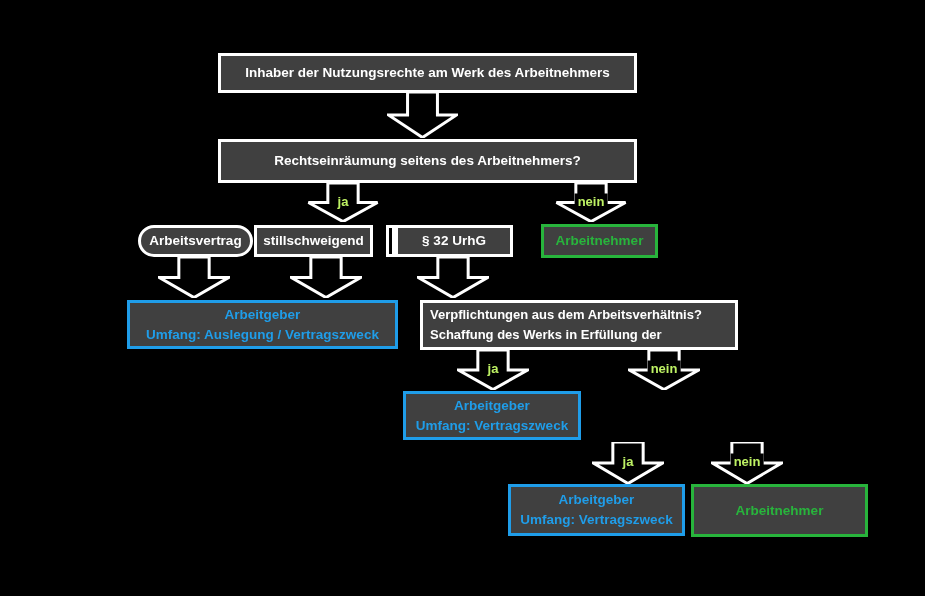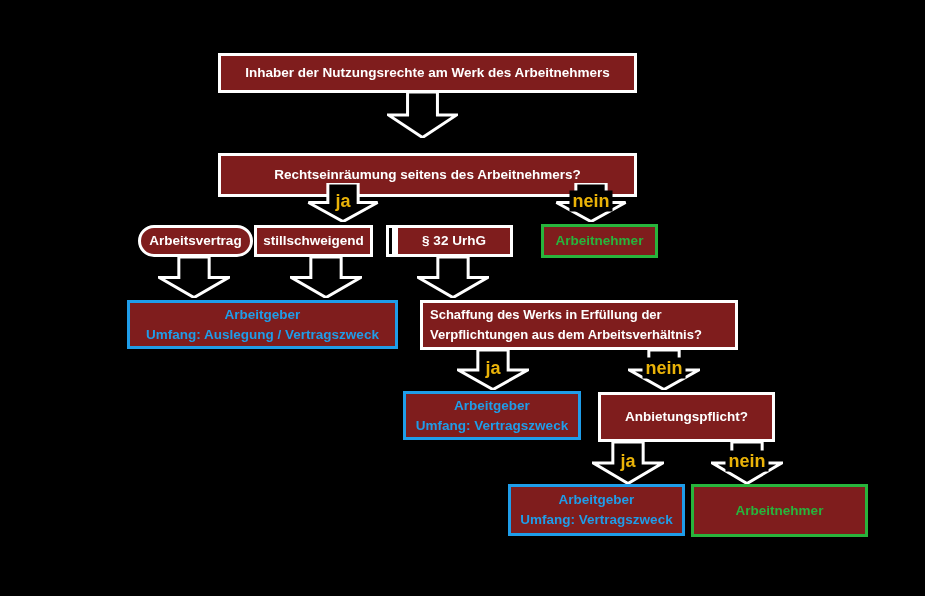--- a/index.html
+++ b/index.html
@@ -4,52 +4,52 @@
 <style>
   html,body{margin:0;padding:0;background:#000;}
   .canvas{
     position:relative;width:925px;height:596px;
     background:var(--bg,#000);
     font-family:"Liberation Sans",sans-serif;
     font-weight:bold;color:#fff;overflow:hidden;
   }
   .box{
     position:absolute;box-sizing:border-box;
-    border:3px solid var(--white,#fff);background:#7f1d1d;
+    border:3px solid var(--white,#fff);background:#404040;
     display:flex;flex-direction:column;align-items:center;justify-content:center;
     text-align:center;font-size:13.5px;line-height:20px;white-space:nowrap;
   }
   .box.blue{border-color:var(--blue,#1f9de9);color:var(--blue,#1f9de9);text-align:right;}
   .box.green{border-color:var(--green,#28b43c);color:var(--green,#28b43c);}
   .box.left-align{align-items:flex-start;text-align:left;padding:0 7px;font-size:13px;}
   .sep{position:absolute;box-sizing:border-box;border:3px solid var(--white,#fff);background:#000;}
   .arrow{position:absolute;}
   .arrow svg{display:block;width:100%;height:100%;}
   .arrow polygon{fill:#000;stroke:var(--white,#fff);stroke-width:3;vector-effect:non-scaling-stroke;stroke-linejoin:miter;}
   .alabel{
     position:absolute;left:50%;top:46%;transform:translate(-50%,-50%);
-    background:#000;padding:0 3px;font-size:18px;color:#eab308;white-space:nowrap;
+    background:#000;padding:0 3px;font-size:13px;color:#bef264;white-space:nowrap;
   }
 </style>
 </head>
 <body>
 
 <div class="canvas">
 
   <div class="box" style="left:218px;top:53px;width:419px;height:40px;">
     <span>Inhaber der Nutzungsrechte am Werk des Arbeitnehmers</span>
   </div>
 
   <div class="arrow" style="left:387px;top:92px;width:71px;height:46px;">
     <svg viewBox="0 0 76 44" preserveAspectRatio="none">
         <polygon points="22,0 22,22 1.5,22 38,43.5 74.5,22 54,22 54,0"></polygon>
       </svg>
   </div>
 
-  <div class="box" style="left:218px;top:139px;width:419px;height:44px;margin-top:14px;">
+  <div class="box" style="left:218px;top:139px;width:419px;height:44px;">
     <span>Rechtseinräumung seitens des Arbeitnehmers?</span>
   </div>
 
   <div class="arrow" style="left:307px;top:183px;width:72px;height:39px;">
     <svg viewBox="0 0 76 44" preserveAspectRatio="none">
         <polygon points="22,0 22,22 1.5,22 38,43.5 74.5,22 54,22 54,0"></polygon>
       </svg>
     <span class="alabel">ja</span>
   </div>
   <div class="arrow" style="left:555px;top:183px;width:72px;height:39px;">
@@ -88,43 +88,40 @@
     <svg viewBox="0 0 76 44" preserveAspectRatio="none">
         <polygon points="22,0 22,22 1.5,22 38,43.5 74.5,22 54,22 54,0"></polygon>
       </svg>
   </div>
 
   <div class="box blue" style="left:127px;top:300px;width:271px;height:49px;">
     <span>Arbeitgeber</span>
     <span>Umfang: Auslegung / Vertragszweck</span>
   </div>
   <div class="box left-align" style="left:420px;top:300px;width:318px;height:50px;">
+    <span>Verpflichtungen aus dem Arbeitsverhältnis?</span>
     <span>Schaffung des Werks in Erfüllung der</span>
-    <span>Verpflichtungen aus dem Arbeitsverhältnis?</span>
   </div>
 
   <div class="arrow" style="left:457px;top:350px;width:72px;height:40px;">
     <svg viewBox="0 0 76 44" preserveAspectRatio="none">
         <polygon points="22,0 22,22 1.5,22 38,43.5 74.5,22 54,22 54,0"></polygon>
       </svg>
     <span class="alabel">ja</span>
   </div>
   <div class="arrow" style="left:628px;top:350px;width:72px;height:40px;">
     <svg viewBox="0 0 76 44" preserveAspectRatio="none">
         <polygon points="22,0 22,22 1.5,22 38,43.5 74.5,22 54,22 54,0"></polygon>
       </svg>
     <span class="alabel">nein</span>
   </div>
 
   <div class="box blue" style="left:403px;top:391px;width:178px;height:49px;">
     <span>Arbeitgeber</span>
     <span>Umfang: Vertragszweck</span>
-  </div>
-  <div class="box" style="left:598px;top:392px;width:177px;height:50px;">
-    <span>Anbietungspflicht?</span>
   </div>
 
   <div class="arrow" style="left:592px;top:442px;width:72px;height:42px;">
     <svg viewBox="0 0 76 44" preserveAspectRatio="none">
         <polygon points="22,0 22,22 1.5,22 38,43.5 74.5,22 54,22 54,0"></polygon>
       </svg>
     <span class="alabel">ja</span>
   </div>
   <div class="arrow" style="left:711px;top:442px;width:72px;height:42px;">
     <svg viewBox="0 0 76 44" preserveAspectRatio="none">

